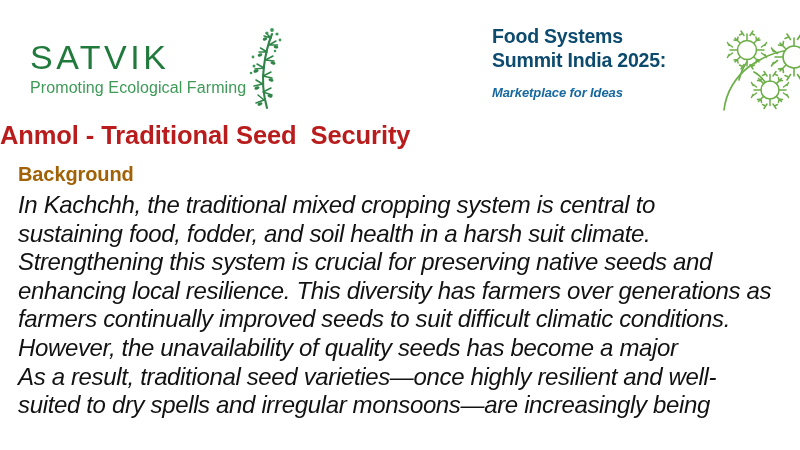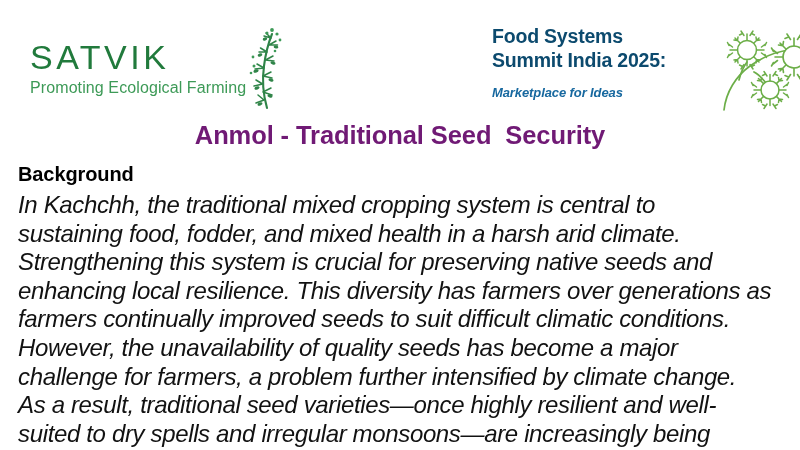--- a/index.html
+++ b/index.html
@@ -104,41 +104,41 @@
     margin-left: 48px;
     margin-top: -3px;
   }
 
   
   .slide-title {
     position: absolute;
     left: 0;
     top: 121px;
     width: 800px;
-    text-align: center;
+    text-align: left;
     font-family: "Liberation Sans", sans-serif;
     font-weight: bold;
     font-size: 25.5px;
-    color: #701a75;
+    color: #b91c1c;
     letter-spacing: -0.1px;
     white-space: pre;
   }
 
   
   .body-area {
     position: absolute;
     left: 18px;
     top: 163px;
     width: 700px;
   }
   .section-heading {
     font-family: "Liberation Sans", sans-serif;
     font-weight: bold;
     font-size: 20px;
-    color: #000000;
+    color: #a16207;
     line-height: 1.1;
     margin: 0 0 6px 0;
     letter-spacing: -0.1px;
   }
   .body-lines {
     font-family: "Liberation Sans", sans-serif;
     font-style: italic;
     font-size: 24px;
     color: #121212;
     line-height: 28.6px;
@@ -262,24 +262,23 @@
       </div>
     </div>
   </div>
 
   <div class="slide-title">Anmol - Traditional Seed  Security</div>
 
   <div class="body-area">
     <div class="section-heading">Background</div>
     <div class="body-lines">
       <span class="body-line">In Kachchh, the traditional mixed cropping system is central to</span>
-      <span class="body-line">sustaining food, fodder, and mixed health in a harsh arid climate.</span>
+      <span class="body-line">sustaining food, fodder, and soil health in a harsh suit climate.</span>
       <span class="body-line">Strengthening this system is crucial for preserving native seeds and</span>
       <span class="body-line">enhancing local resilience. This diversity has farmers over generations as</span>
       <span class="body-line">farmers continually improved seeds to suit difficult climatic conditions.</span>
       <span class="body-line">However, the unavailability of quality seeds has become a major</span>
-      <span class="body-line">challenge for farmers, a problem further intensified by climate change.</span>
       <span class="body-line">As a result, traditional seed varieties—once highly resilient and well-</span>
       <span class="body-line">suited to dry spells and irregular monsoons—are increasingly being</span>
     </div>
   </div>
 
 </div>
 
 </body></html>

